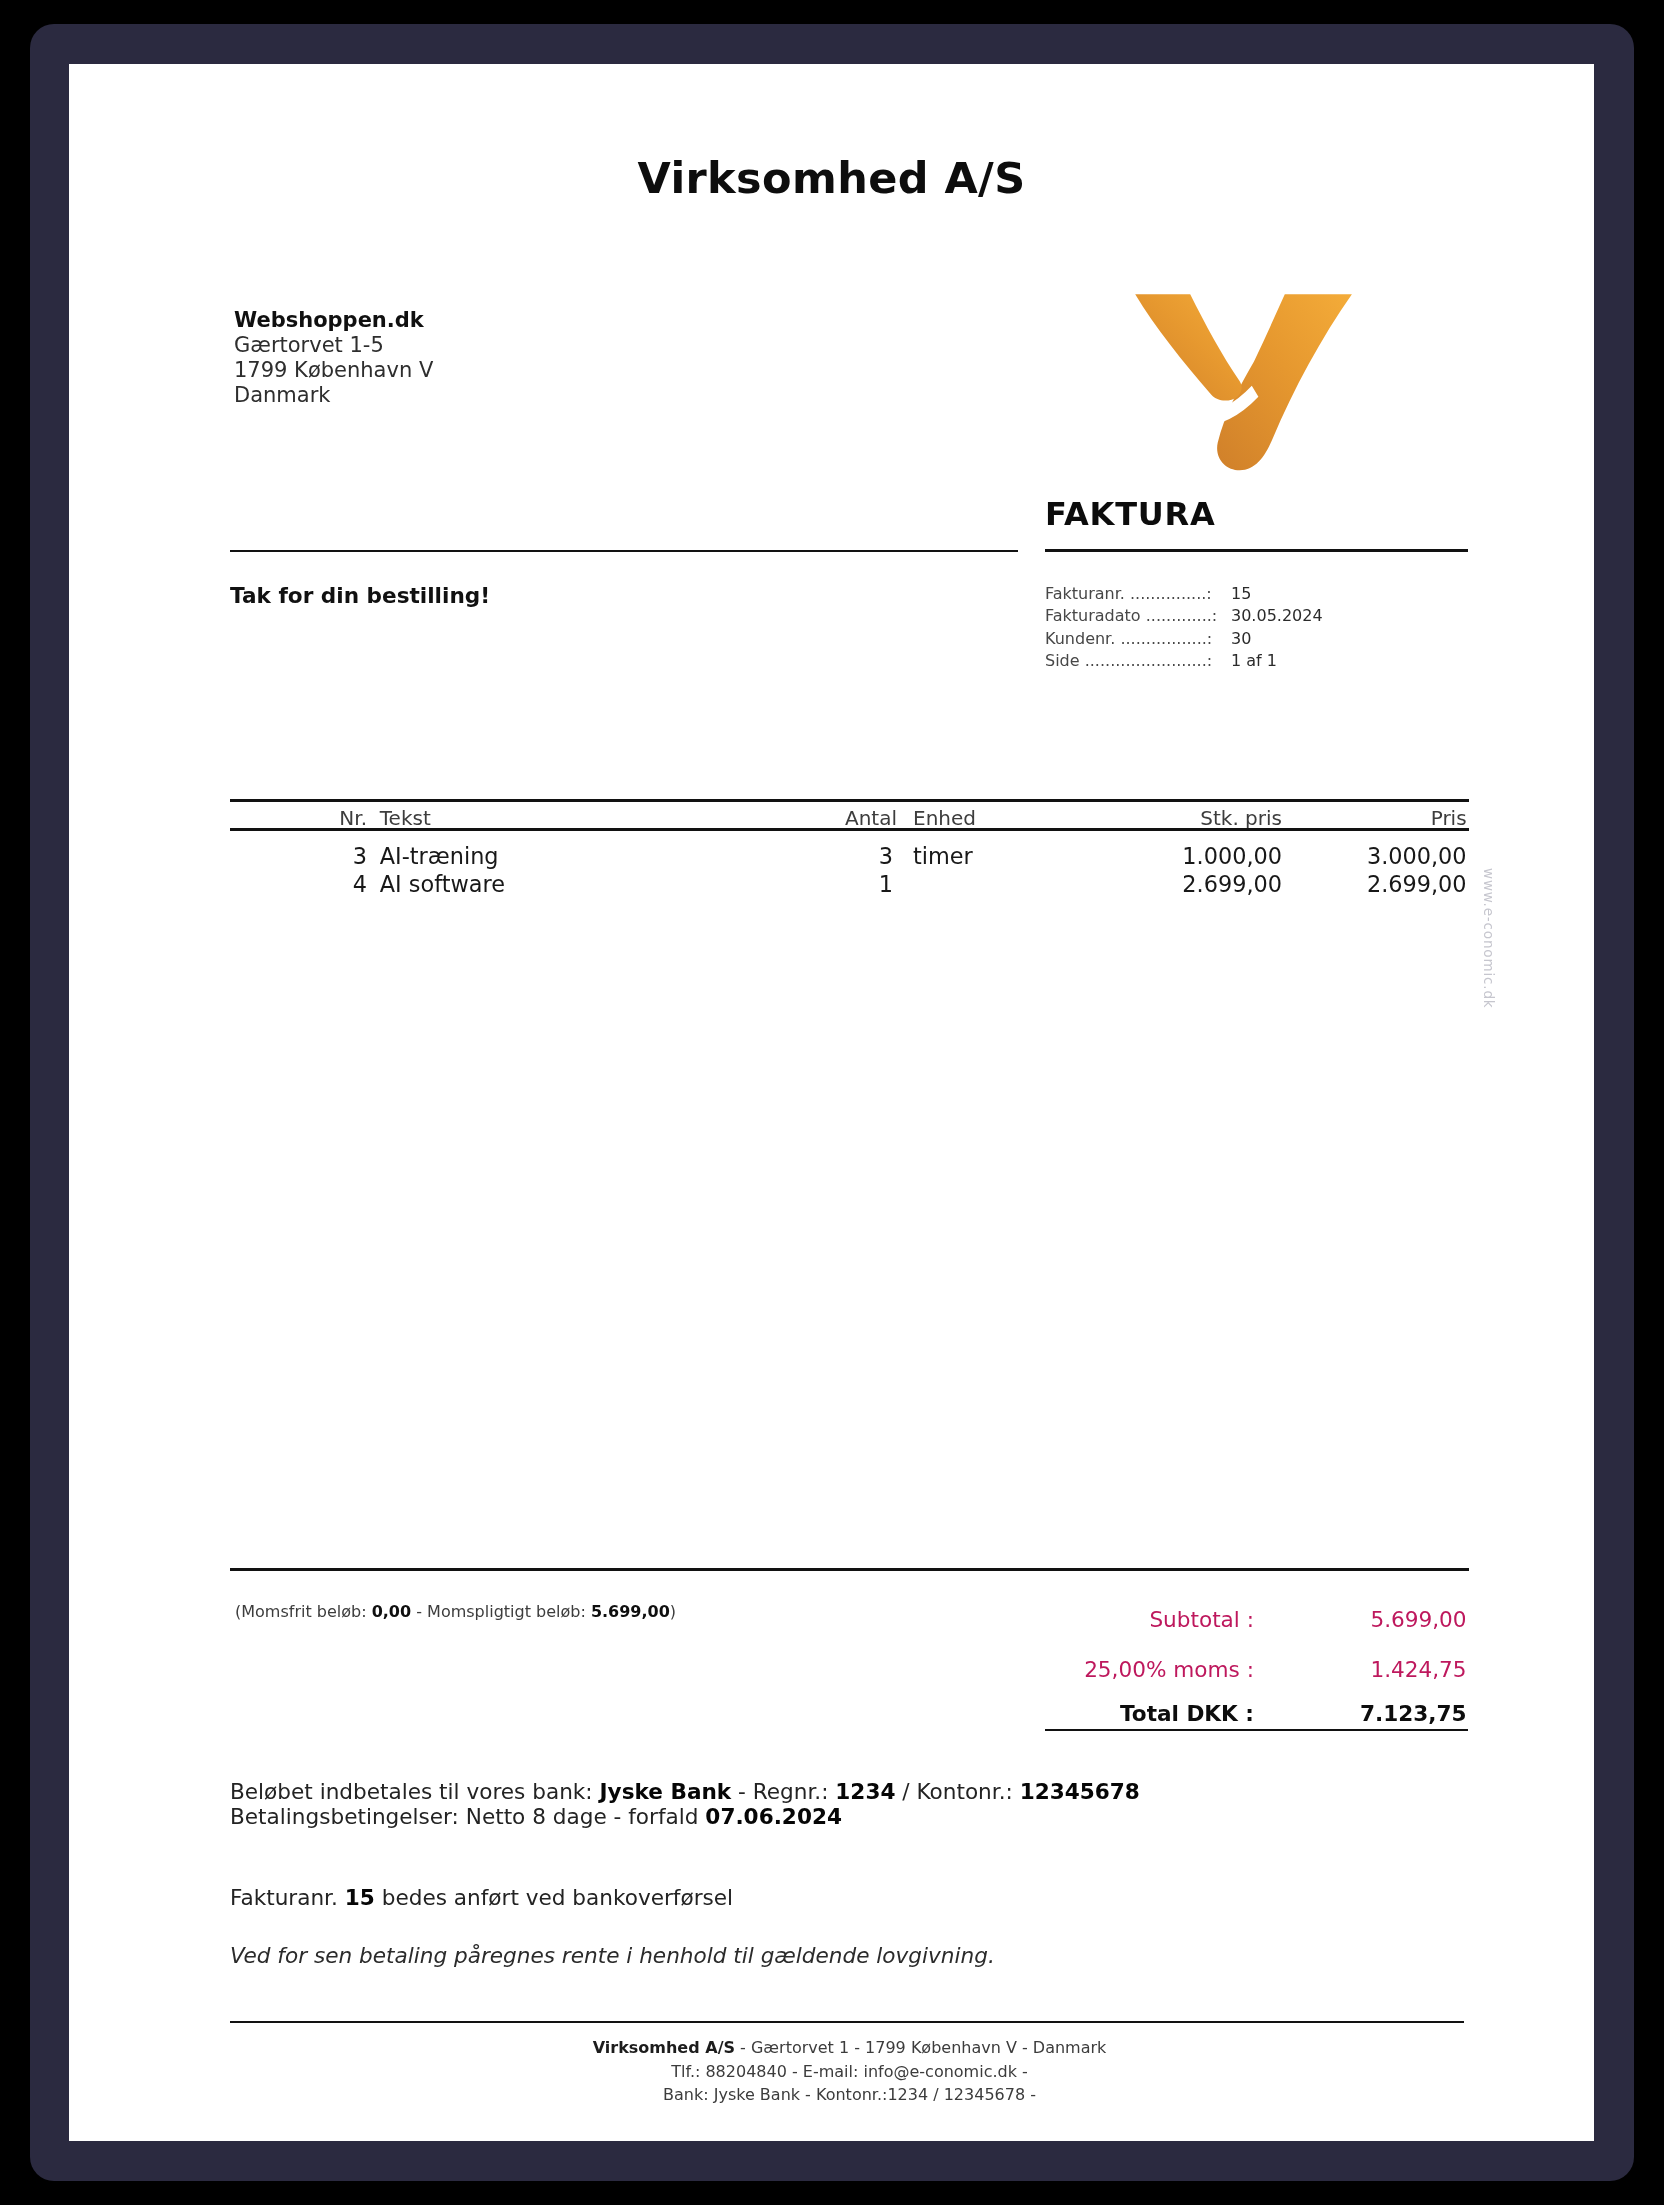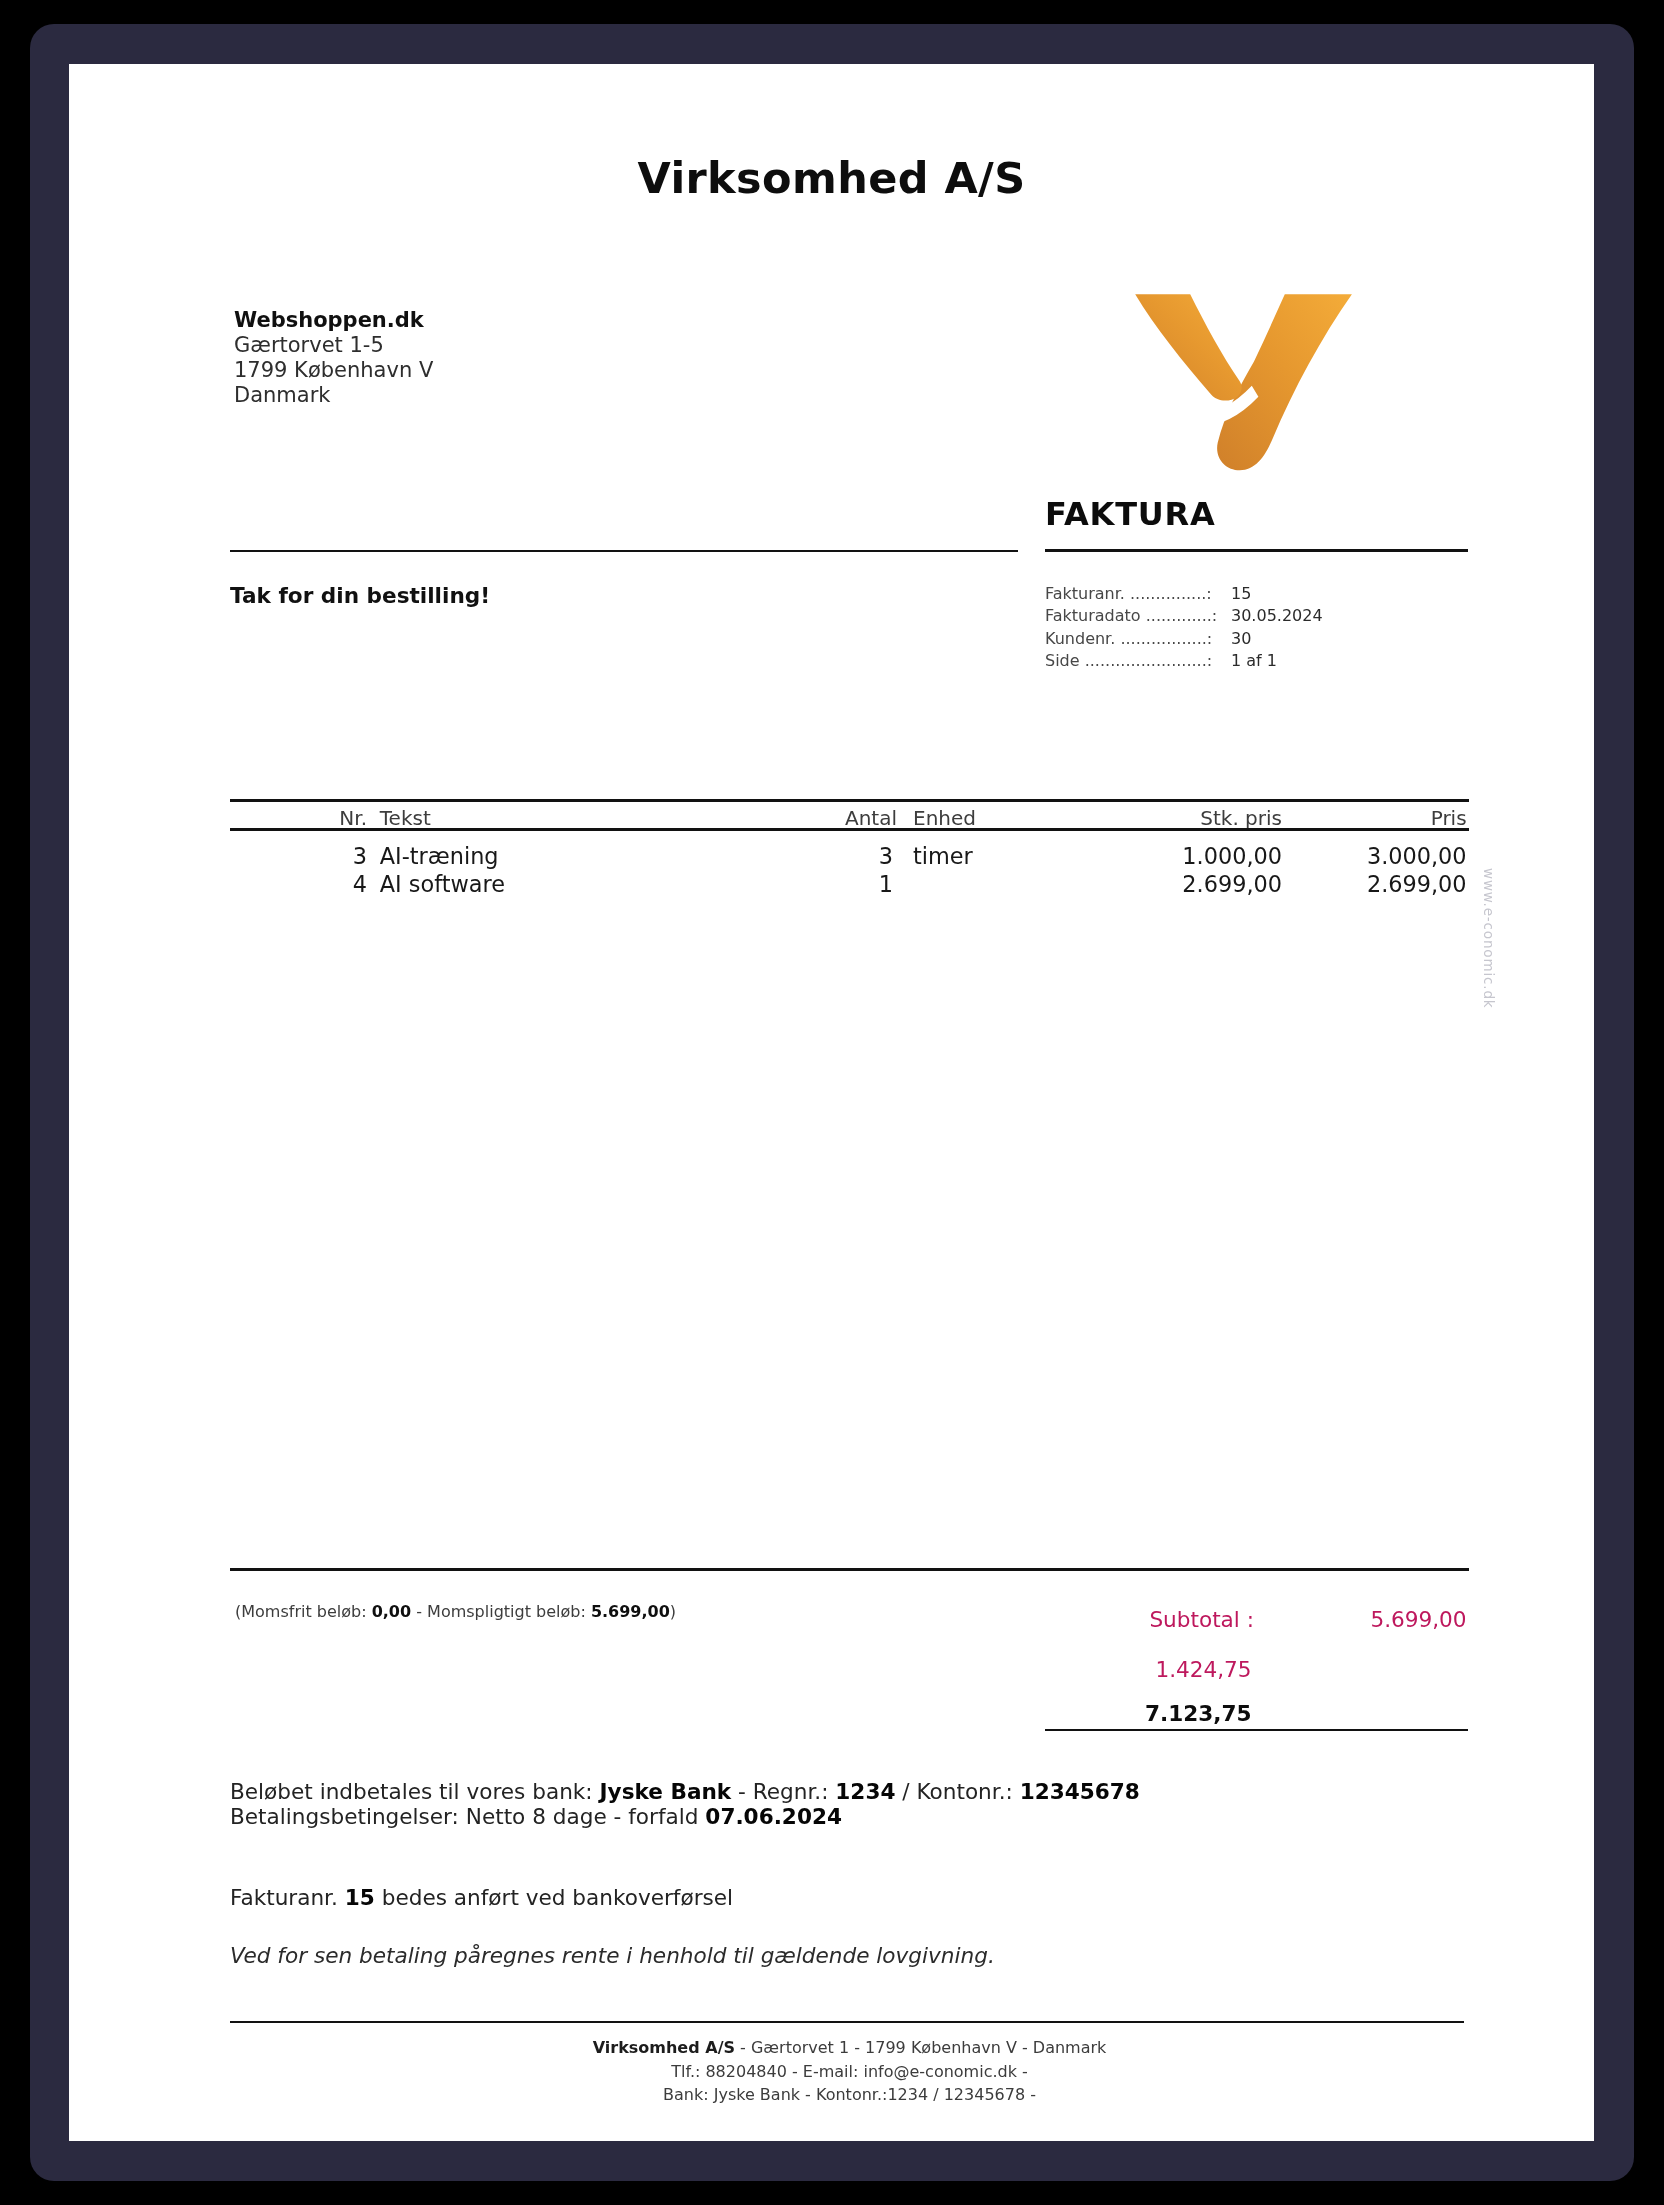--- a/index.html
+++ b/index.html
@@ -161,23 +161,25 @@
 
   <div class="abs vat-note">
     <span>(Momsfrit beløb: </span><b>0,00</b><span> - Momspligtigt beløb: </span><b>5.699,00</b><span>)</span>
   </div>
 
   <div class="abs totrow tot-sub">
     <div class="c-r">Subtotal :</div>
     <div class="c-r pr3">5.699,00</div>
   </div>
   <div class="abs totrow tot-moms">
+    <div class="c-r">25,00% moms :</div>
     <div class="c-r pr3">1.424,75</div>
   </div>
   <div class="abs totrow tot-total">
+    <div class="c-r">Total DKK :</div>
     <div class="c-r pr3">7.123,75</div>
   </div>
   <div class="abs rule rule-short"></div>
 
   <div class="abs payline pay1">
     <span>Betalingsbetingelser: Netto 8 dage - forfald </span><b>07.06.2024</b>
   </div>
   <div class="abs payline pay2">
     <span>Beløbet indbetales til vores bank: </span><b>Jyske Bank</b><span> - Regnr.: </span><b>1234</b><span> / Kontonr.: </span><b>12345678</b>
   </div>

